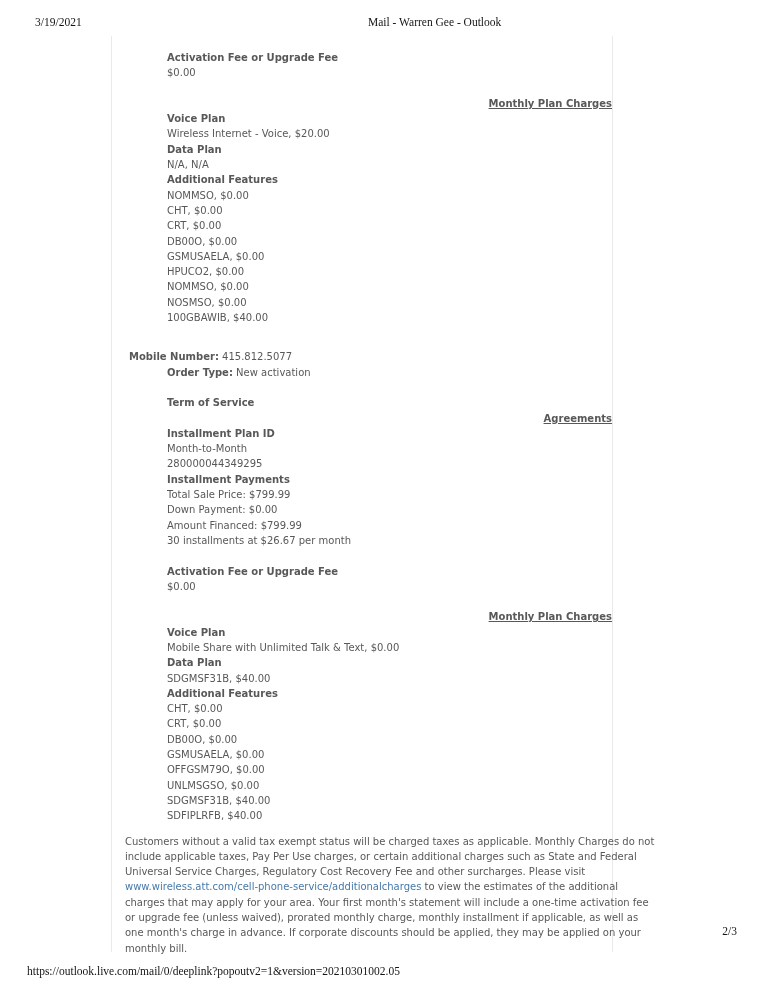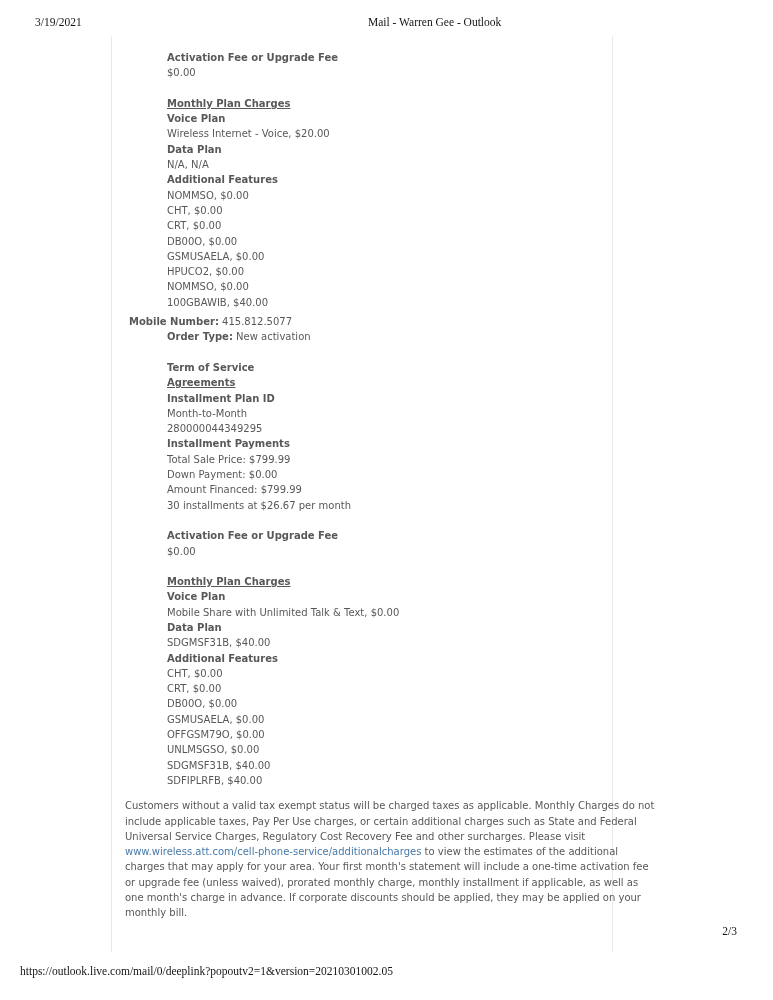--- a/index.html
+++ b/index.html
@@ -12,37 +12,37 @@
   body{
     width:773px;height:1000px;background:#ffffff;position:relative;
     font-family:"DejaVu Sans",sans-serif;overflow:hidden;
   }
   .chrome{
     position:absolute;font-family:"Liberation Serif",serif;
     font-size:11.5px;color:var(--chrome-text);white-space:nowrap;
   }
   #print-date{left:35px;top:16px;}
   #print-title{left:368px;top:16px;}
-  #footer-url{left:20px;top:965px;}
+  #footer-url{left:27px;top:965px;}
   #page-indicator{right:36px;top:925px;}
 
   #email-body{
     position:absolute;left:111px;top:36px;width:502px;height:916px;
     box-sizing:border-box;
     border-left:1px solid var(--border);
     border-right:1px solid var(--border);
     padding-top:14px;
     color:var(--body-text);
     font-size:10px;line-height:15.3px;
   }
   .line{padding-left:55px;white-space:nowrap;}
   .line.outer{padding-left:17px;}
   .line.blank{height:15.3px;}
   .bold{font-weight:bold;}
-  .underline{text-decoration:underline;}
+  .underline{text-decoration:underline;text-align:right;}
   #legal-paragraph{
     margin:10px 0 0 13px;width:533px;
     color:var(--body-text);
   }
   #legal-paragraph a{
     color:var(--link);text-decoration:none;cursor:pointer;
   }
 </style>
 </head>
 <body>
@@ -62,22 +62,23 @@
       <div class="line bold">Data Plan</div>
       <div class="line">N/A, N/A</div>
       <div class="line bold">Additional Features</div>
       <div class="line">NOMMSO, $0.00</div>
       <div class="line">CHT, $0.00</div>
       <div class="line">CRT, $0.00</div>
       <div class="line">DB00O, $0.00</div>
       <div class="line">GSMUSAELA, $0.00</div>
       <div class="line">HPUCO2, $0.00</div>
       <div class="line">NOMMSO, $0.00</div>
+      <div class="line">NOSMSO, $0.00</div>
       <div class="line">100GBAWIB, $40.00</div>
-      <div class="line outer" style="margin-top: 4px;"><span class="bold">Mobile Number:</span><span> 415.812.5077</span></div>
+      <div class="line outer" style="margin-top: 24px;"><span class="bold">Mobile Number:</span><span> 415.812.5077</span></div>
       <div class="line"><span class="bold">Order Type:</span><span> New activation</span></div>
       <div class="line blank"></div>
       <div class="line bold">Term of Service</div>
       <div class="line bold underline">Agreements</div>
       <div class="line bold">Installment Plan ID</div>
       <div class="line">Month-to-Month</div>
       <div class="line">280000044349295</div>
       <div class="line bold">Installment Payments</div>
       <div class="line">Total Sale Price: $799.99</div>
       <div class="line">Down Payment: $0.00</div>

